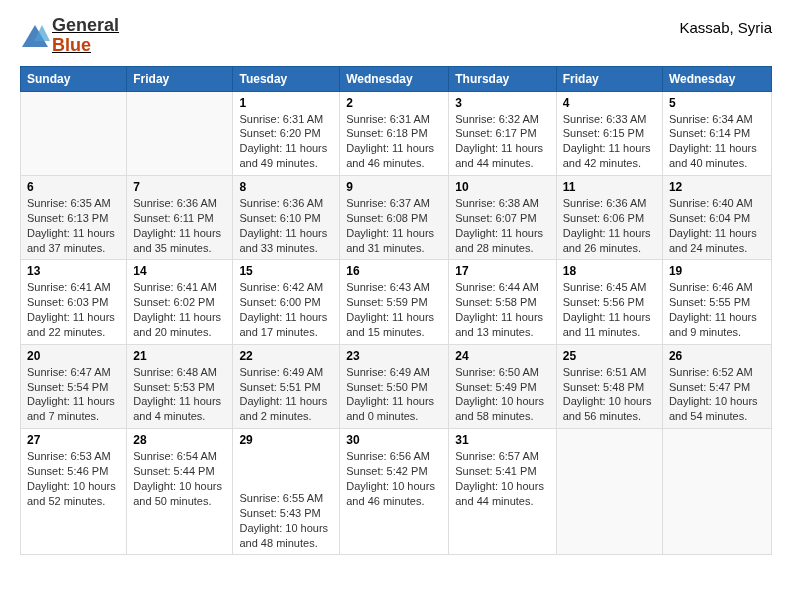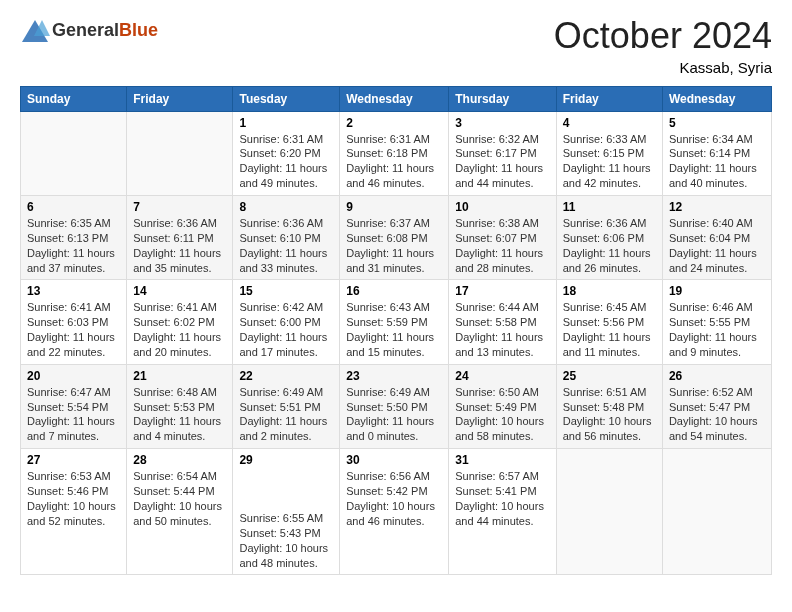--- a/index.html
+++ b/index.html
@@ -21,21 +21,23 @@
       justify-content: space-between;
       align-items: flex-start;
       margin-bottom: 10px;
     }
     .logo {
       display: flex;
       align-items: center;
     }
     .logo-text {
       display: flex;
+      flex-direction: column;
       line-height: 1.1;
+      text-decoration: underline;
     }
     .logo-general {
       font-size: 18px;
       font-weight: bold;
       color: #333;
     }
     .logo-blue {
       font-size: 18px;
       font-weight: bold;
       color: #c2410c;
@@ -114,21 +116,20 @@
       <svg class="logo-icon" viewBox="0 0 30 30">
         <polygon points="15,4 28,26 2,26" fill="#2a6db5" opacity="0.85"></polygon>
         <polygon points="22,4 30,20 14,20" fill="#4a9fd5" opacity="0.7"></polygon>
       </svg>
       <div class="logo-text">
         <span class="logo-general">General</span>
         <span class="logo-blue">Blue</span>
       </div>
     </div>
     <div class="title-block">
-      <div class="month-title">October 2024</div>
       <div class="location">Kassab, Syria</div>
     </div>
   </div>
 
   <table>
     <thead>
       <tr>
         <th>Sunday</th>
         <th>Friday</th>
         <th>Tuesday</th>

